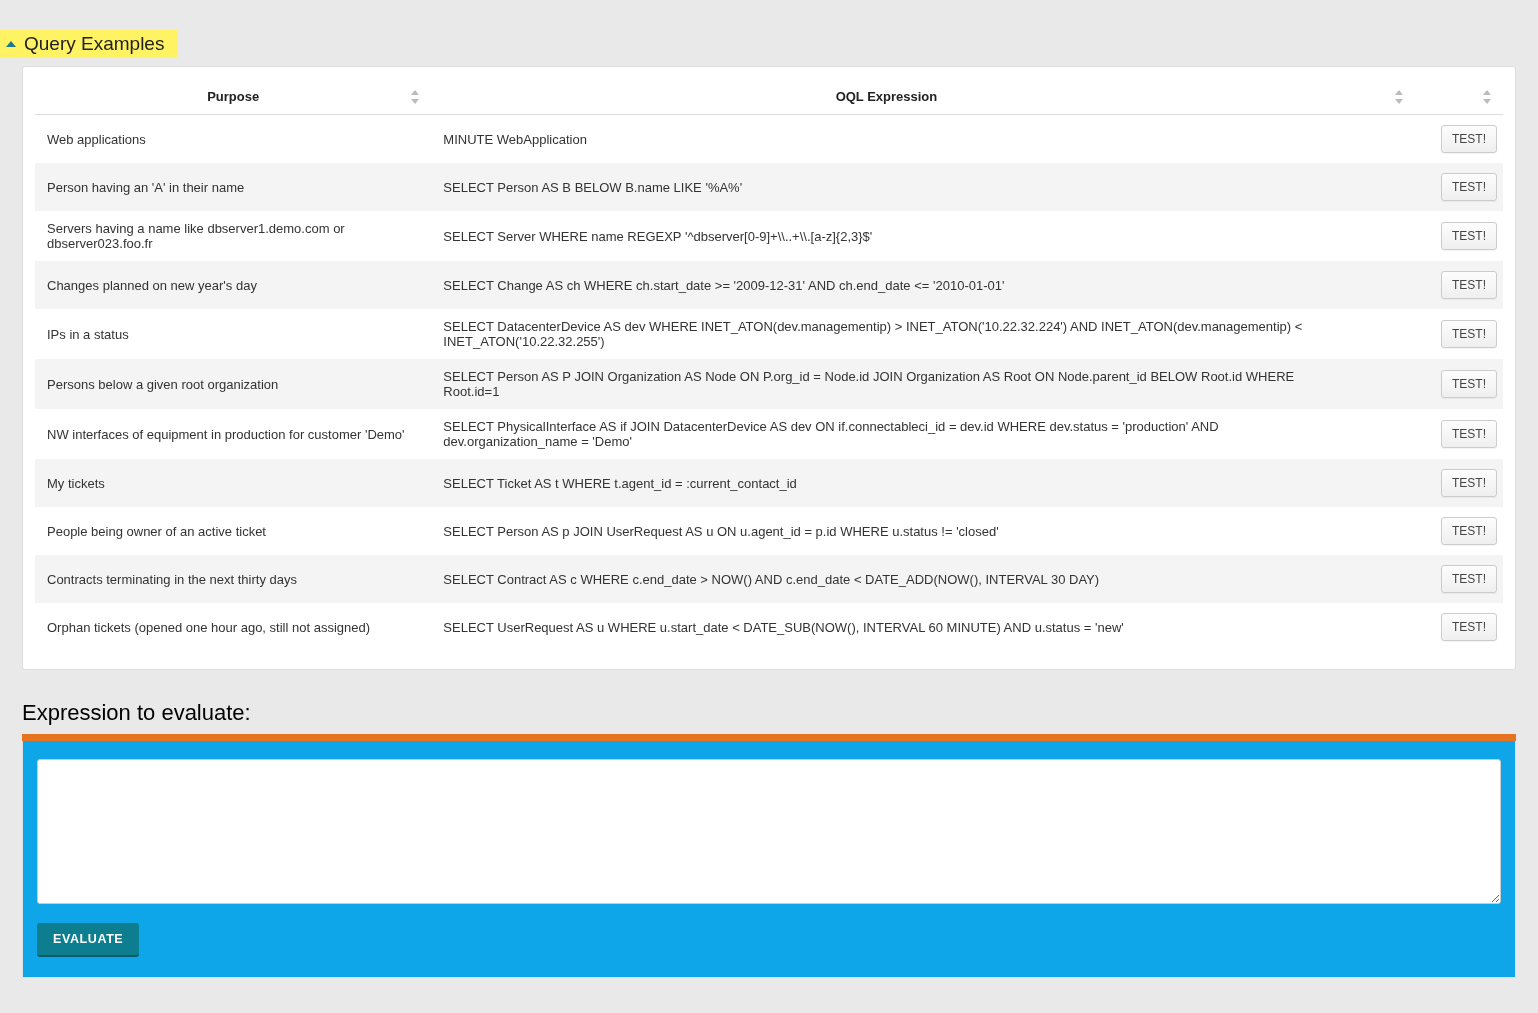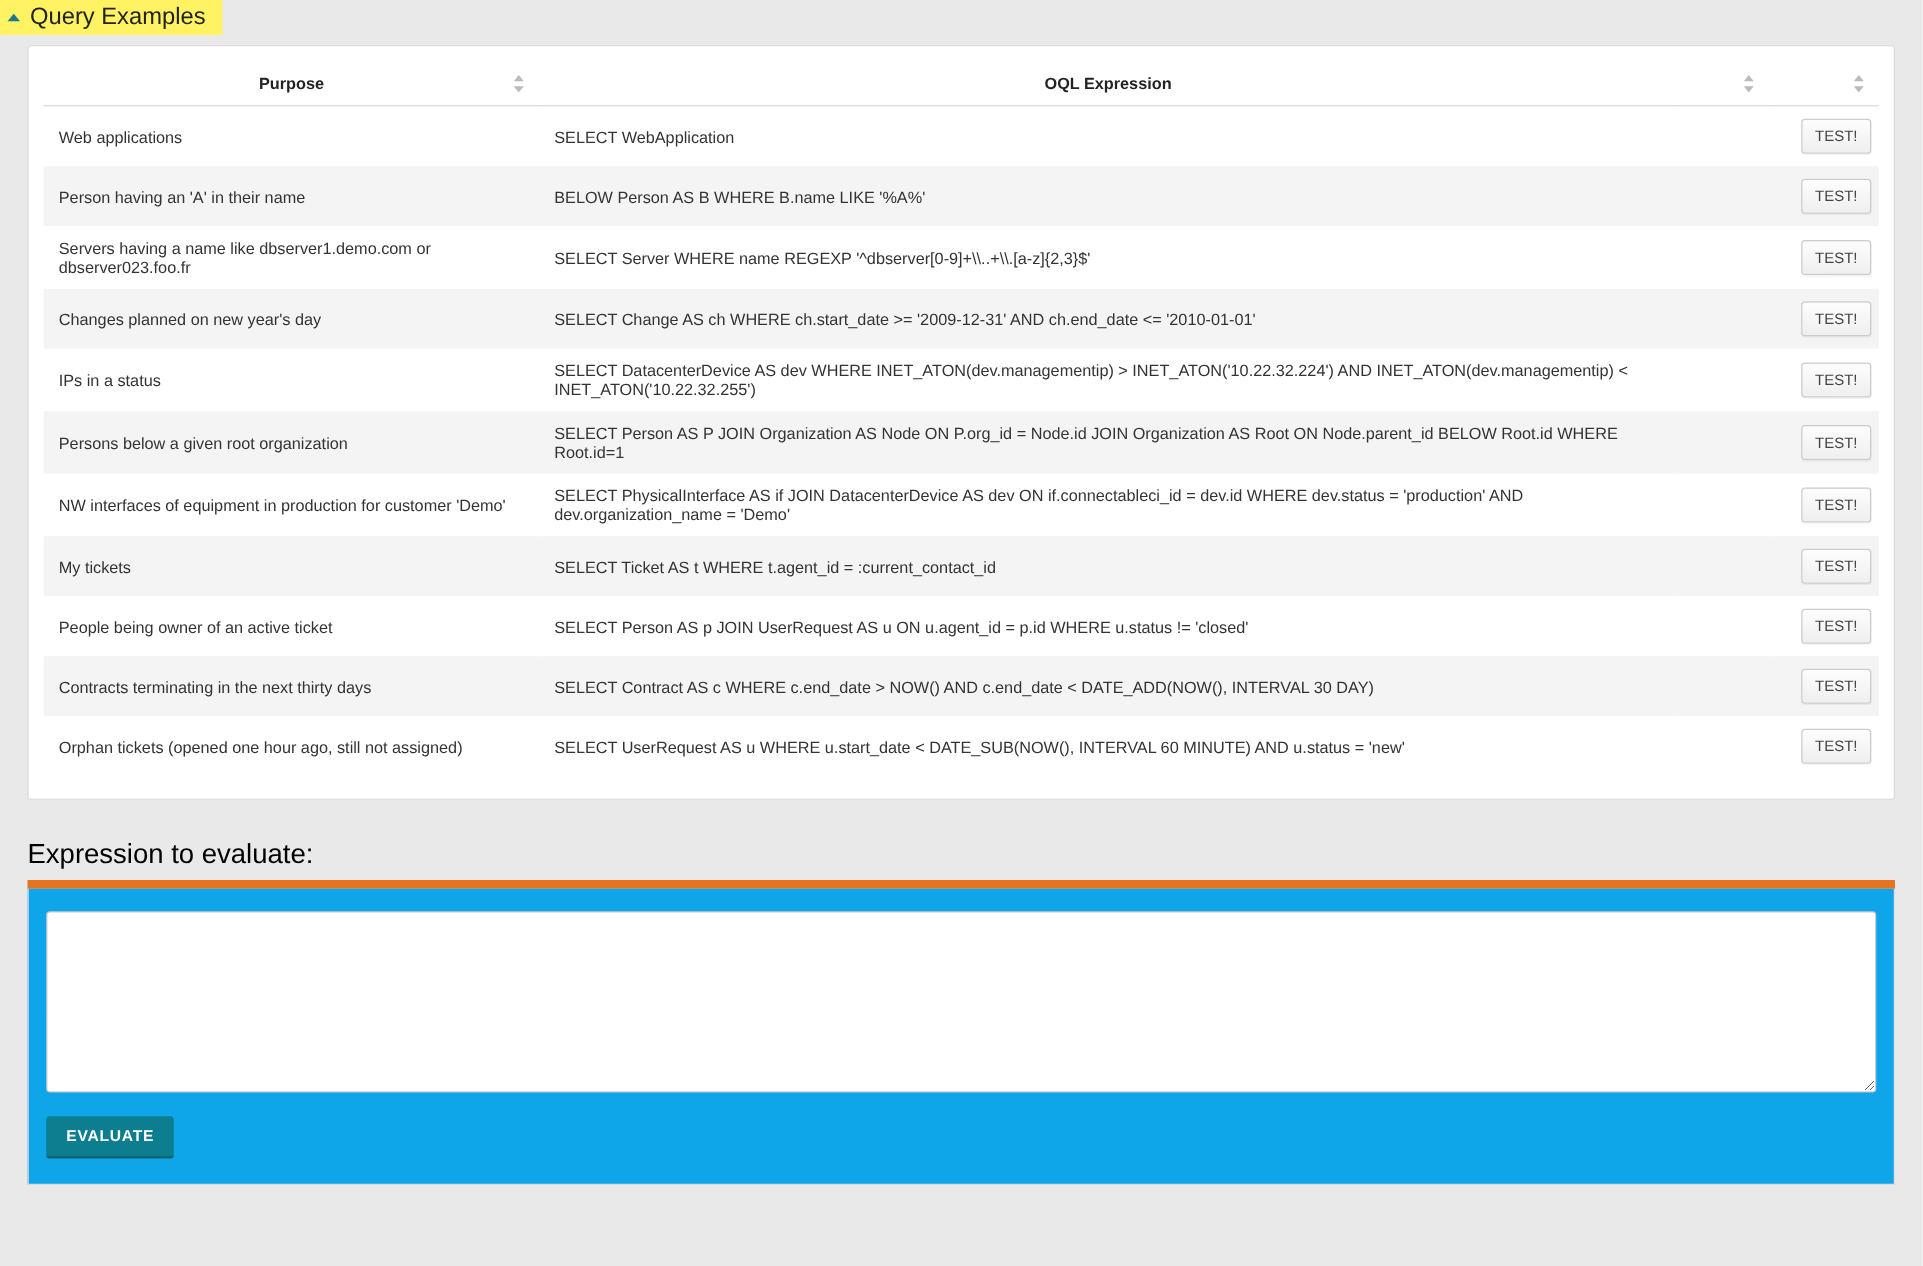--- a/index.html
+++ b/index.html
@@ -10,20 +10,21 @@
       font-size: 13px;
       padding: 0 0 30px 0;
     }
     .panel-header {
       display: inline-flex;
       align-items: center;
       padding: 3px 14px 3px 6px;
       cursor: pointer;
       background: #fff263;
       position: relative;
+      margin-top: 30px;
     }
     .panel-header .caret {
       width: 0;
       height: 0;
       border-left: 5px solid transparent;
       border-right: 5px solid transparent;
       border-bottom: 6px solid #1a7a8c;
       margin-right: 8px;
     }
     .panel-header .title {
@@ -185,27 +186,27 @@
           <span class="sort-caret"></span>
         </th>
         <th class="col-action">
           <span class="sort-caret"></span>
         </th>
       </tr>
     </thead>
     <tbody id="rows-body">
     <tr>
           <td>Web applications</td>
-          <td>SELECT WebApplication</td>
+          <td>MINUTE WebApplication</td>
           <td></td>
           <td class="td-action"><button class="btn-test">TEST!</button></td>
         </tr>
         <tr>
           <td>Person having an 'A' in their name</td>
-          <td>BELOW Person AS B WHERE B.name LIKE '%A%'</td>
+          <td>SELECT Person AS B BELOW B.name LIKE '%A%'</td>
           <td></td>
           <td class="td-action"><button class="btn-test">TEST!</button></td>
         </tr>
         <tr>
           <td>Servers having a name like dbserver1.demo.com or dbserver023.foo.fr</td>
           <td>SELECT Server WHERE name REGEXP '^dbserver[0-9]+\\..+\\.[a-z]{2,3}$'</td>
           <td></td>
           <td class="td-action"><button class="btn-test">TEST!</button></td>
         </tr>
         <tr>

